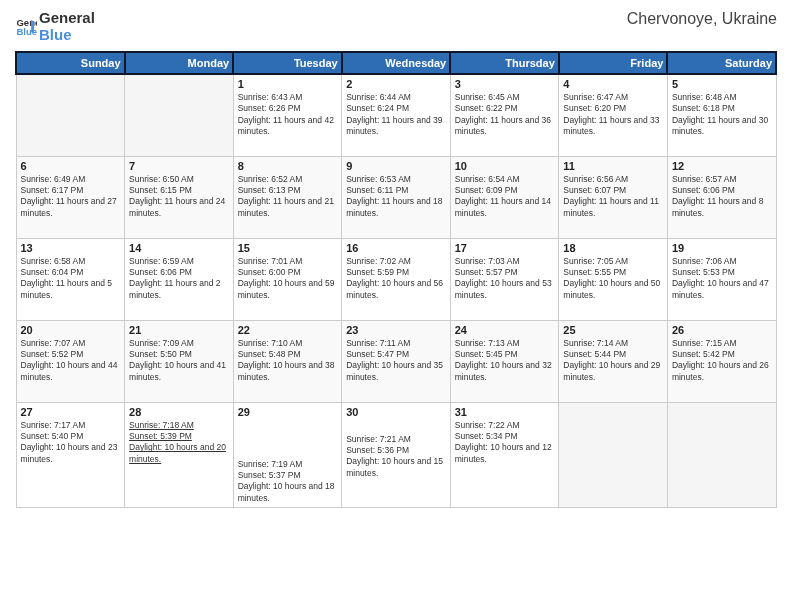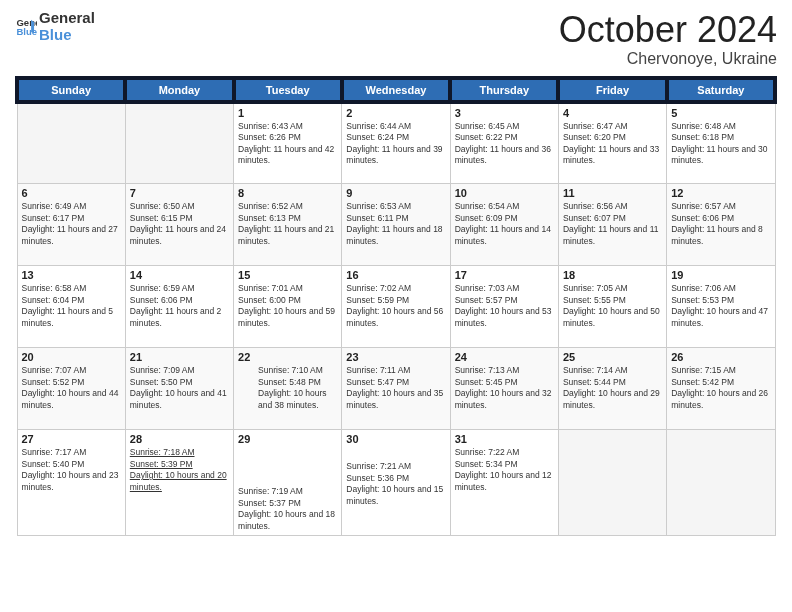--- a/index.html
+++ b/index.html
@@ -47,22 +47,22 @@
       width: 100%;
       border-collapse: collapse;
       table-layout: fixed;
     }
     th {
       background-color: #2e6db4;
       color: #fff;
       font-size: 11px;
       font-weight: bold;
       padding: 4px 3px;
-      text-align: center;
-      border: 4px solid #0f172a;
+      text-align: right;
+      border: 2px solid #0f172a;
     }
     td {
       border: 1px solid #ccc;
       vertical-align: top;
       padding: 3px 4px;
       font-size: 9px;
       color: #333;
       height: 82px;
     }
     td.empty {
@@ -97,21 +97,20 @@
         <text x="2" y="14" font-size="13" font-weight="bold" fill="#333">General</text>
         <text x="2" y="26" font-size="13" font-weight="bold" fill="#4a90d9">Blue</text>
         <polygon points="22,5 30,12 26,8 26,22 22,22" fill="#4a90d9"></polygon>
       </svg>
       <div style="display:flex;flex-direction:column;line-height:1.1;">
         <span style="font-size:15px;font-weight:bold;color:#333;">General</span>
         <span style="font-size:15px;font-weight:bold;color:#4a90d9;">Blue</span>
       </div>
     </div>
     <div class="title-block">
-      <div class="month-title">October 2024</div>
       <div class="subtitle">Chervonoye, Ukraine</div>
     </div>
   </div>
 
   <table>
     <thead>
       <tr>
 
       <th>Sunday</th>
           <th>Monday</th>
@@ -253,21 +252,21 @@
 Daylight: 10 hours and 44 minutes.</div>
           </td>
           <td>
             <span class="day-num">21</span>
             <div class="day-info" style="white-space: pre-line;">Sunrise: 7:09 AM
 Sunset: 5:50 PM
 Daylight: 10 hours and 41 minutes.</div>
           </td>
           <td>
             <span class="day-num">22</span>
-            <div class="day-info" style="white-space: pre-line; margin-left: 20px;">Sunrise: 7:10 AM
+            <div class="day-info" style="white-space: pre-line;">Sunrise: 7:10 AM
 Sunset: 5:48 PM
 Daylight: 10 hours and 38 minutes.</div>
           </td>
           <td>
             <span class="day-num">23</span>
             <div class="day-info" style="white-space: pre-line;">Sunrise: 7:11 AM
 Sunset: 5:47 PM
 Daylight: 10 hours and 35 minutes.</div>
           </td>
           <td>

